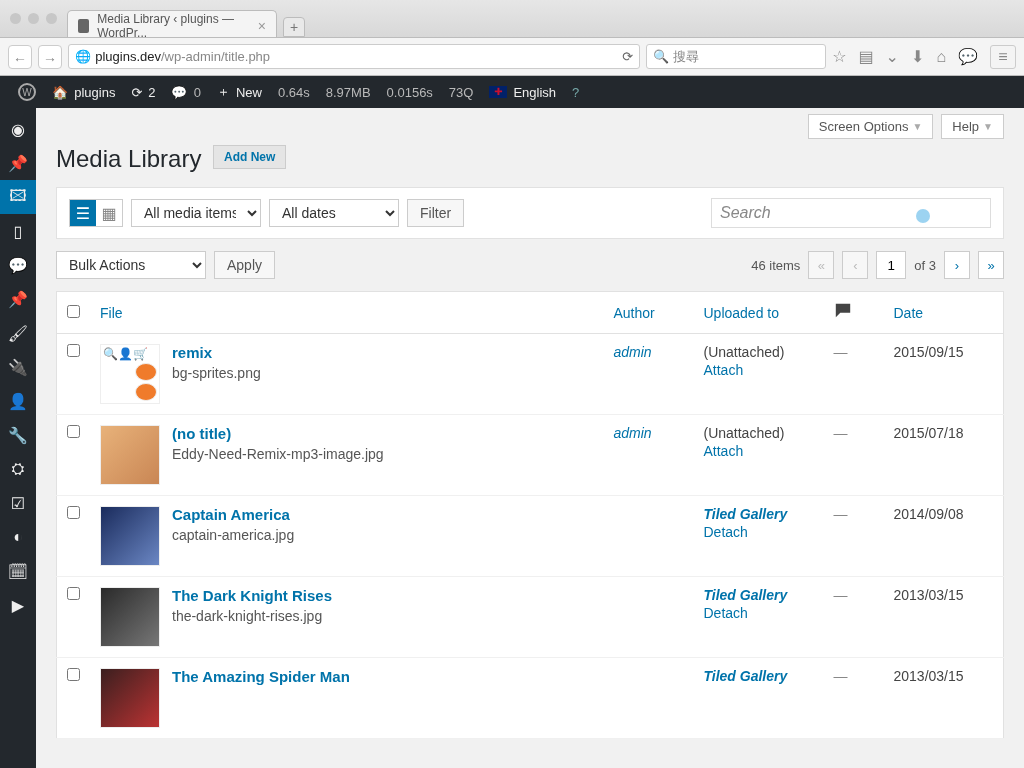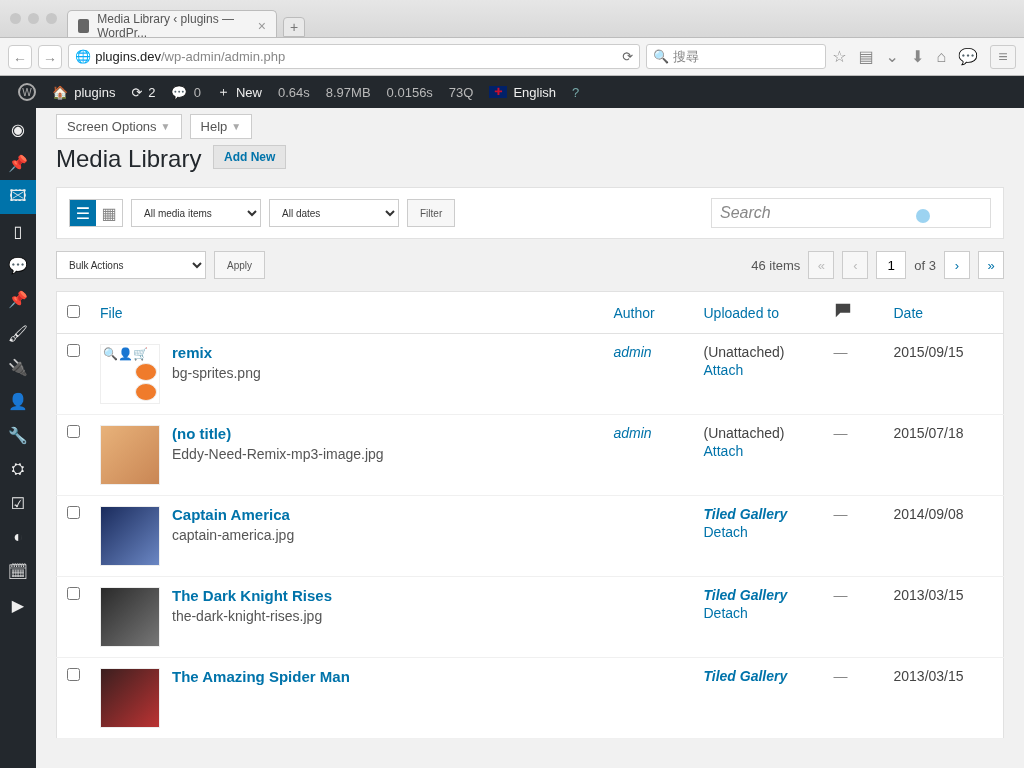--- a/index.html
+++ b/index.html
@@ -32,31 +32,31 @@
   .wp-adminbar .spacer { flex:1; }
   .wp-adminbar .flag { width:18px;height:12px;background:linear-gradient(#012169,#012169);position:relative;display:inline-block;}
   .wp-adminbar .flag::before { content:"✚"; color:#c8102e; position:absolute; inset:0; text-align:center; font-size:10px; line-height:12px;}
   .wp-adminbar .avatar { width:18px;height:18px;background:#888; }
   
   .wp-shell { display:flex; height:calc(768px - 38px - 38px - 32px); }
   .wp-sidebar { width:36px; background:#23282d; display:flex; flex-direction:column; align-items:center; padding-top:4px;}
   .wp-sidebar .sel { background:#0073aa; width:100%; }
   .wp-sidebar .sitem { width:36px;height:34px;display:flex;align-items:center;justify-content:center;color:#eee;font-size:16px;}
   .wp-content { flex:1; background:#f1f1f1; padding:0 20px 20px 20px; overflow:auto; position:relative;}
-  .top-actions { display:flex; gap:8px; justify-content:flex-start; padding:6px 0 0 0;}
+  .top-actions { display:flex; gap:8px; justify-content:flex-end; padding:6px 0 0 0;}
   .top-actions .btn { background:#fff;border:1px solid #ccc;padding:4px 10px;font-size:13px;color:#555;display:flex;align-items:center;gap:4px;}
   .arrow-down { font-size:10px;color:#aaa;}
   h1.page-title { font-size:24px;font-weight:400;color:#23282d;margin:6px 0 14px 0;display:inline-block;}
   .add-new { background:#e5e5e5;border:1px solid #ccc;color:#0073aa;font-weight:600;padding:4px 10px;font-size:12px;margin-left:8px;vertical-align:6px;}
   .filter-bar { background:#fff;border:1px solid #e1e1e1;display:flex;align-items:center;padding:10px 12px;gap:8px;}
   .view-toggle { display:flex;border:1px solid #ccc;}
   .view-toggle span { width:26px;height:26px;display:flex;align-items:center;justify-content:center;font-size:16px;color:#888;}
   .view-toggle span.active { background:#0073aa;color:#fff;}
   select.wp-select, .wp-button, .wp-input {
-    height:28px;border:1px solid #ccc;background:#fff;color:#333;font-size:10px;padding:0 8px;
+    height:28px;border:1px solid #ccc;background:#fff;color:#333;font-size:14px;padding:0 8px;
   }
   .wp-button { background:#f7f7f7;border:1px solid #ccc;color:#555;padding:0 12px;}
   .filter-bar .srch { margin-left:auto;width:280px;height:30px;border:1px solid #ddd;padding-left:8px;color:#888;font-size:16px;font-style:italic;background:#fff;display:flex;align-items:center;position:relative;}
   .filter-bar .srch .dot { width:14px;height:14px;border-radius:50%;background:#5ab5e8;position:absolute;right:60px;top:10px;opacity:0.6;}
   .bulk-row { display:flex;align-items:flex-start;margin-top:12px; gap:8px;}
   .bulk-row .right { margin-left:auto;display:flex;align-items:center;gap:8px;color:#555;}
   .pager .pbtn { border:1px solid #ccc;color:#0073aa;width:26px;height:28px;display:inline-flex;align-items:center;justify-content:center;background:#fff;}
   .pager .pbtn.disabled { color:#bbb;background:#f7f7f7;}
   .pager input { width:30px;height:28px;text-align:center;border:1px solid #ccc;}
   
@@ -94,21 +94,21 @@
     <div class="newtab">+</div>
   </div>
 </div>
 
 <div class="browser-bar">
   <div class="nav-btn">←</div>
   <div class="nav-btn">→</div>
   <div class="url-box">
     <span class="globe">🌐</span>
     <span class="host">plugins.dev</span>
-      <span class="rest">/wp-admin/admin.php</span>
+      <span class="rest">/wp-admin/title.php</span>
     <span class="reload">⟳</span>
   </div>
   <div class="search-box">
     <span>🔍</span>&nbsp;
     <span>搜尋</span>
   </div>
   <div class="tb-icons">
     <span>☆</span>
     <span>▤</span>
     <span>⌄</span>

